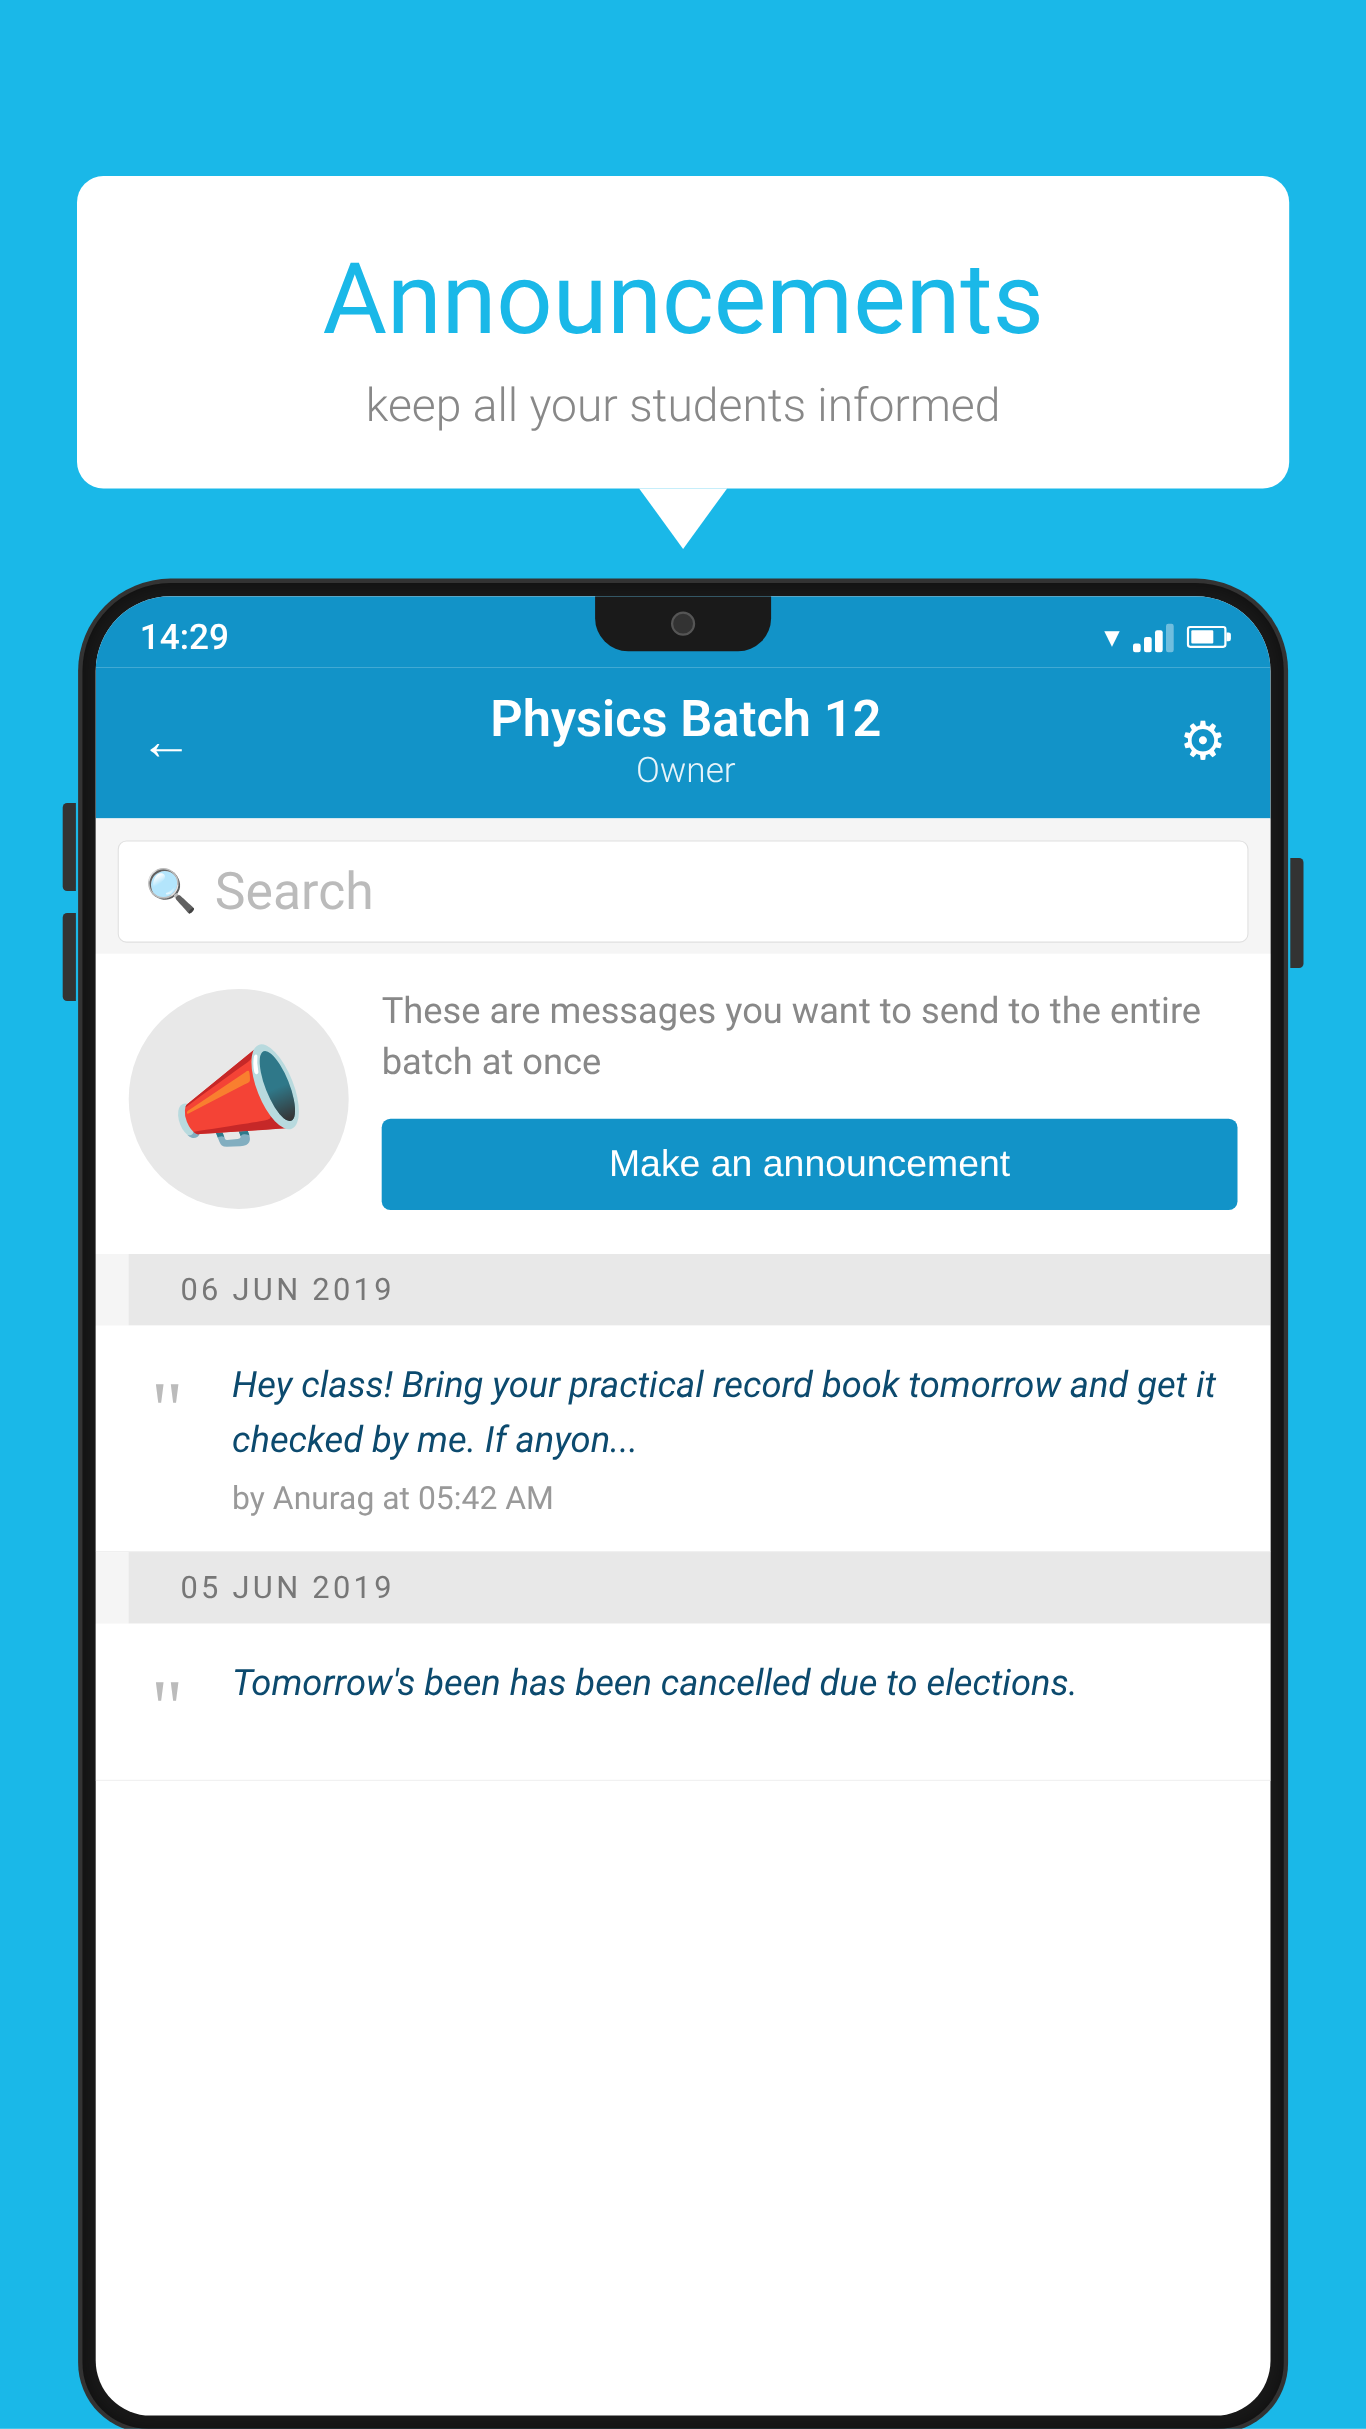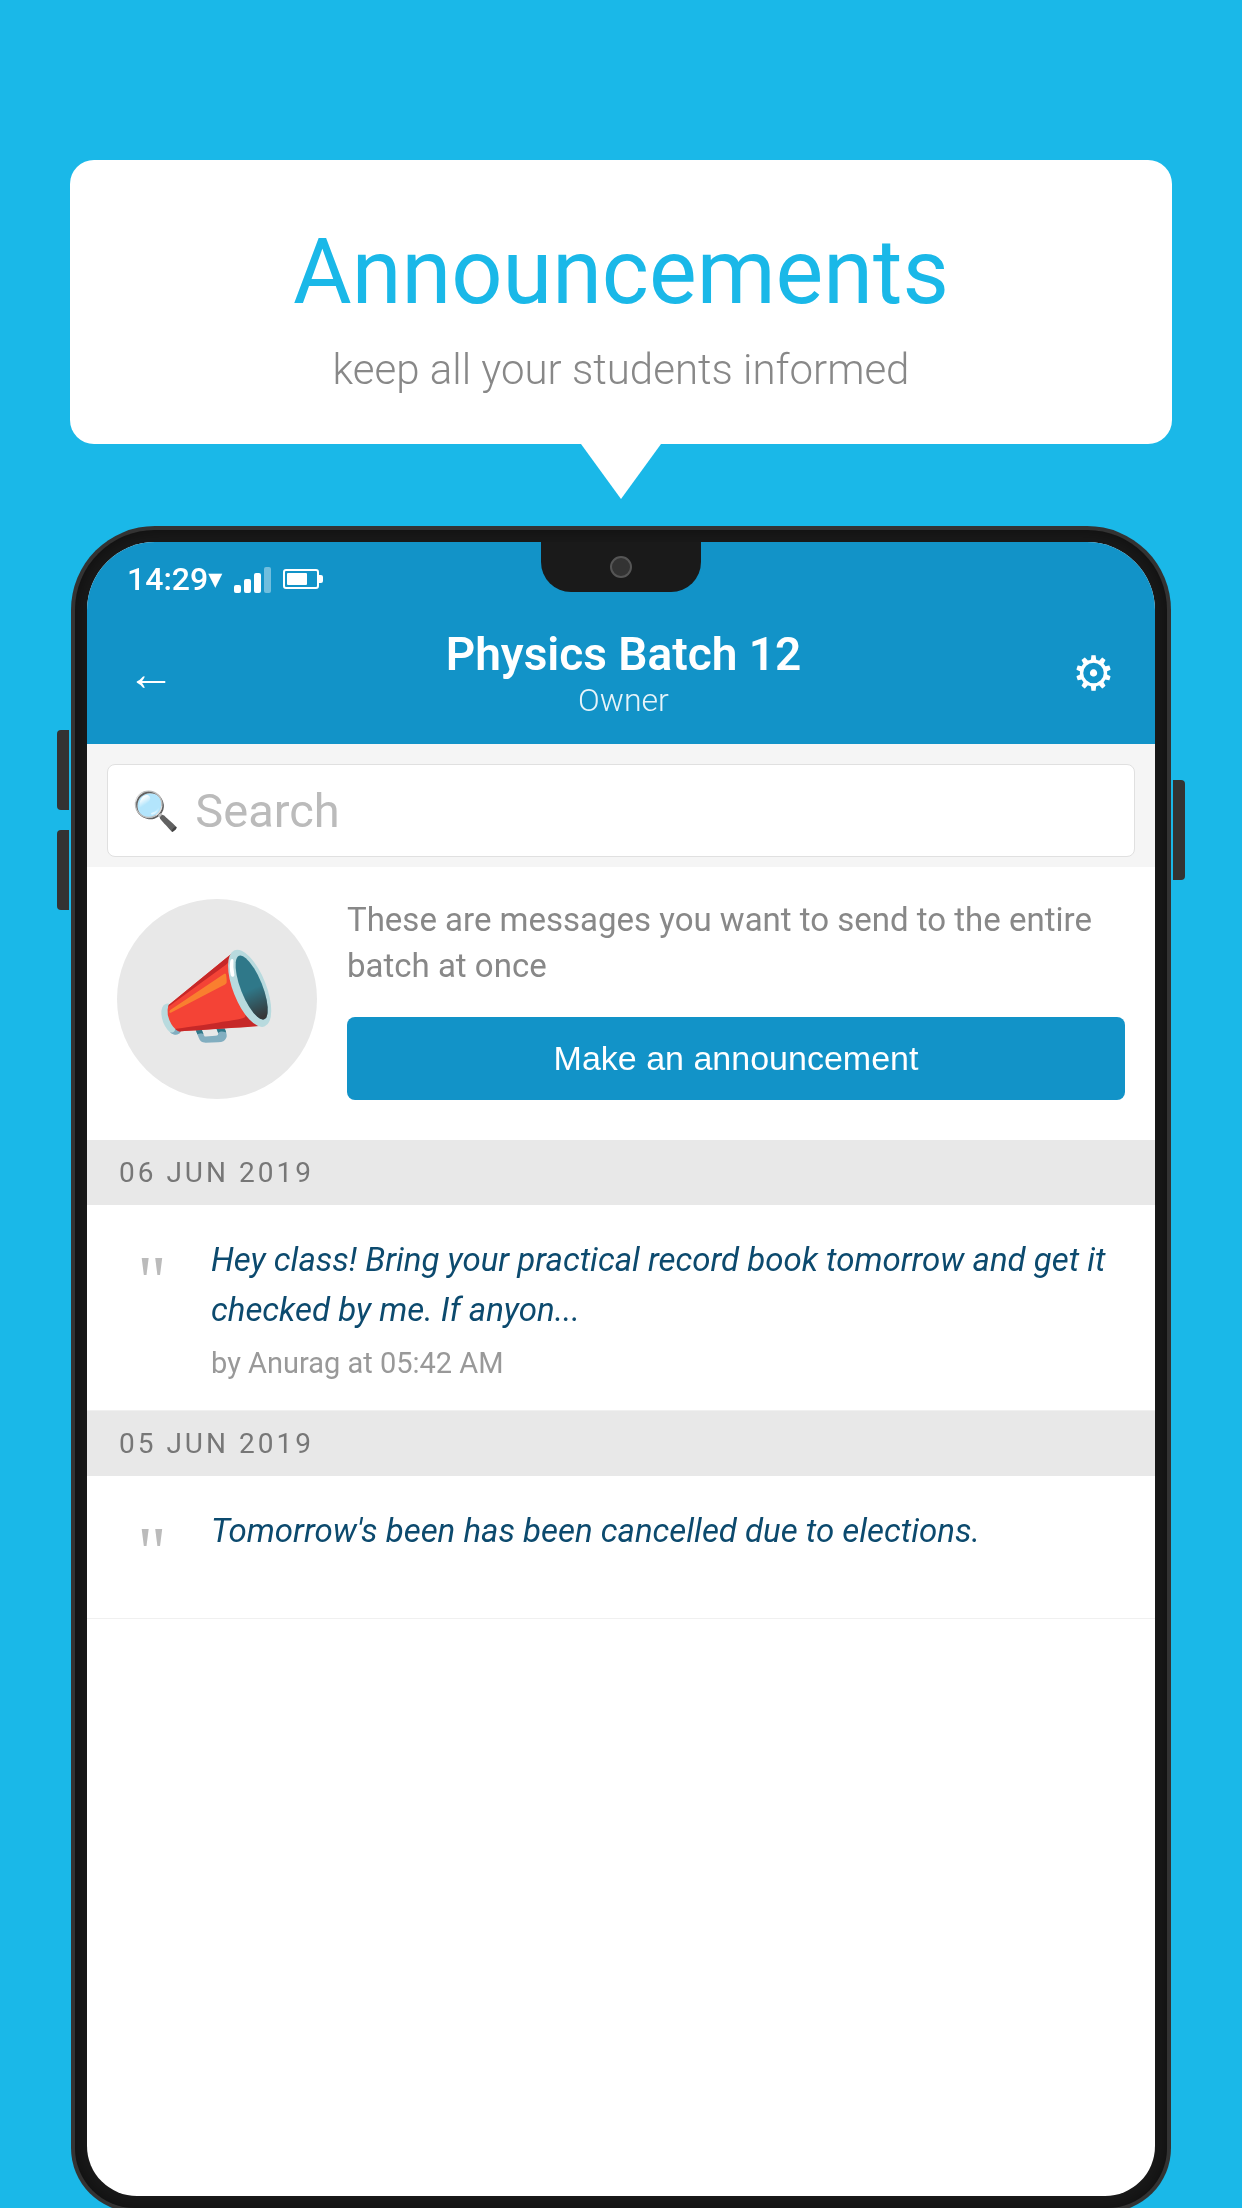--- a/index.html
+++ b/index.html
@@ -104,20 +104,21 @@
       border-radius: 50%;
       border: 2px solid #555;
     }
 
     
     .status-bar {
       background: #1293c8;
       height: 65px;
       display: flex;
       align-items: center;
+      justify-content: space-between;
       padding: 0 40px;
       padding-top: 8px;
     }
 
     .status-time {
       color: white;
       font-size: 32px;
       font-weight: 500;
     }
 
@@ -319,25 +320,26 @@
       padding: 22px 40px;
       font-size: 34px;
       font-weight: 500;
       cursor: pointer;
       width: 100%;
     }
 
     
     .date-separator {
       background: #e8e8e8;
-      padding: 16px 32px;
+      padding: 16px 47px;
       font-size: 28px;
       color: #777;
       letter-spacing: 3px;
       font-weight: 400;
+      margin-left: 30px;
     }
 
     
     .announcement-item {
       background: white;
       display: flex;
       align-items: flex-start;
       padding: 30px;
       gap: 24px;
       border-bottom: 1px solid #f0f0f0;

